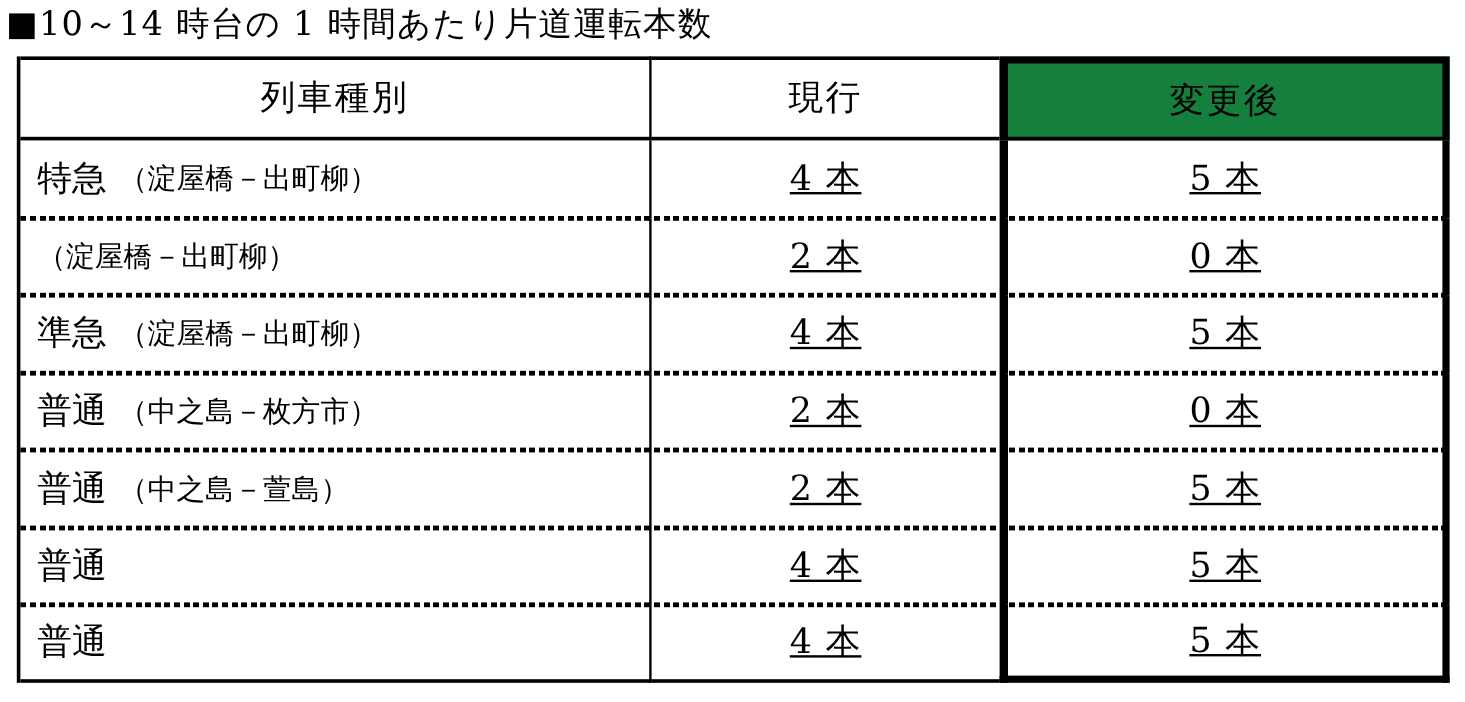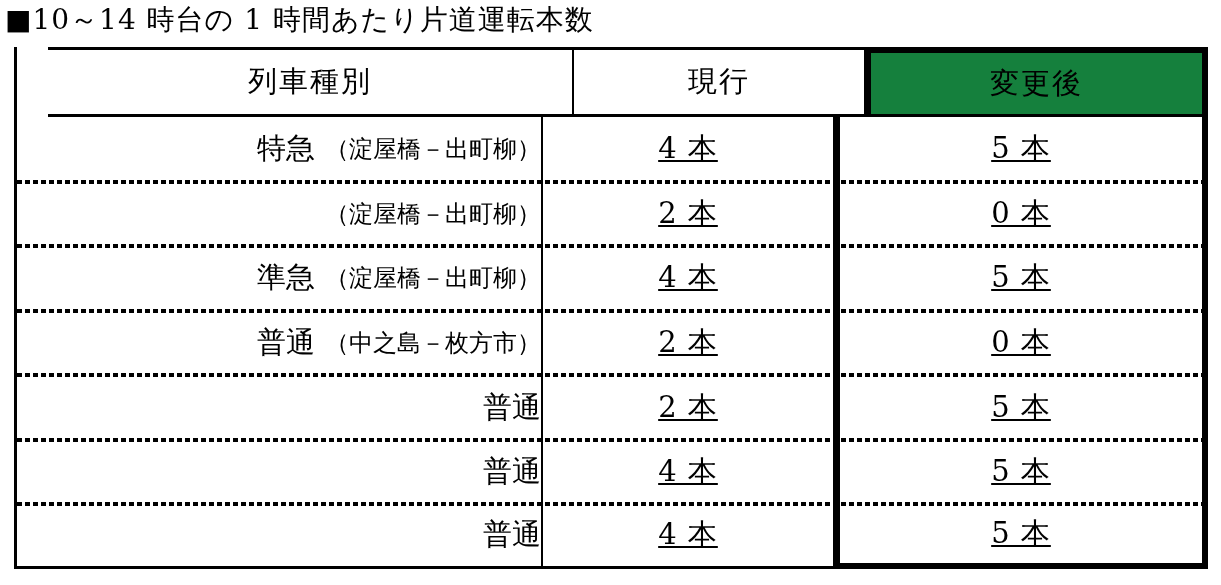--- a/index.html
+++ b/index.html
@@ -22,37 +22,37 @@
   }
 
   .row { display:flex; position:relative; min-height:0; }
   .row.header { flex:0 0 70px; }
   .row.data { flex:1; }
 
   .cell { box-sizing:border-box; display:flex; align-items:center; }
 
   .c1 {
     width:526px; border-right:2px solid #000;
-    padding-left:24px; gap:10px; white-space:nowrap;justify-content:flex-end;
+    padding-left:14px; gap:10px; white-space:nowrap;
   }
   .c2 { width:290px; justify-content:center; }
   .c3 {
     flex:1; justify-content:center;
     border-left:7px solid #000; border-right:6px solid #000;
   }
 
   
   .row.header .c1, .row.header .c2 { border-top:3px solid #000; border-bottom:3px solid #000; }
   .row.header .c3 { border-top:6px solid #000; border-bottom:3px solid #000; }
 
   
   .row.data:last-child .c1, .row.data:last-child .c2 { border-bottom:3px solid #000; }
   .row.data:last-child .c3 { border-bottom:6px solid #000; }
 
-  .row.header .c1 { justify-content:center; padding-left:0;margin-left:31px; }
+  .row.header .c1 { justify-content:center; padding-left:0; }
   .hc { font-size:29px; letter-spacing:2px; }
   .changed { background:#15803d; }
 
   
   .row.data + .row.data::before {
     content:""; position:absolute; left:0; right:0; top:-2px; height:4px;
     background:repeating-linear-gradient(90deg,#000 0 5px,transparent 5px 8px);
     z-index:2; pointer-events:none;
   }
 
@@ -104,20 +104,21 @@
       <span class="ttype">普通</span>
       <span class="route">（中之島－枚方市）</span>
     </div>
     <div class="cell c2 val">2 本</div>
     <div class="cell c3 val">0 本</div>
   </div>
 
   <div class="row data">
     <div class="cell c1">
       <span class="ttype">普通</span>
+      <span class="route">（中之島－萱島）</span>
     </div>
     <div class="cell c2 val">2 本</div>
     <div class="cell c3 val">5 本</div>
   </div>
 
   <div class="row data">
     <div class="cell c1">
       <span class="ttype">普通</span>
     </div>
     <div class="cell c2 val">4 本</div>

